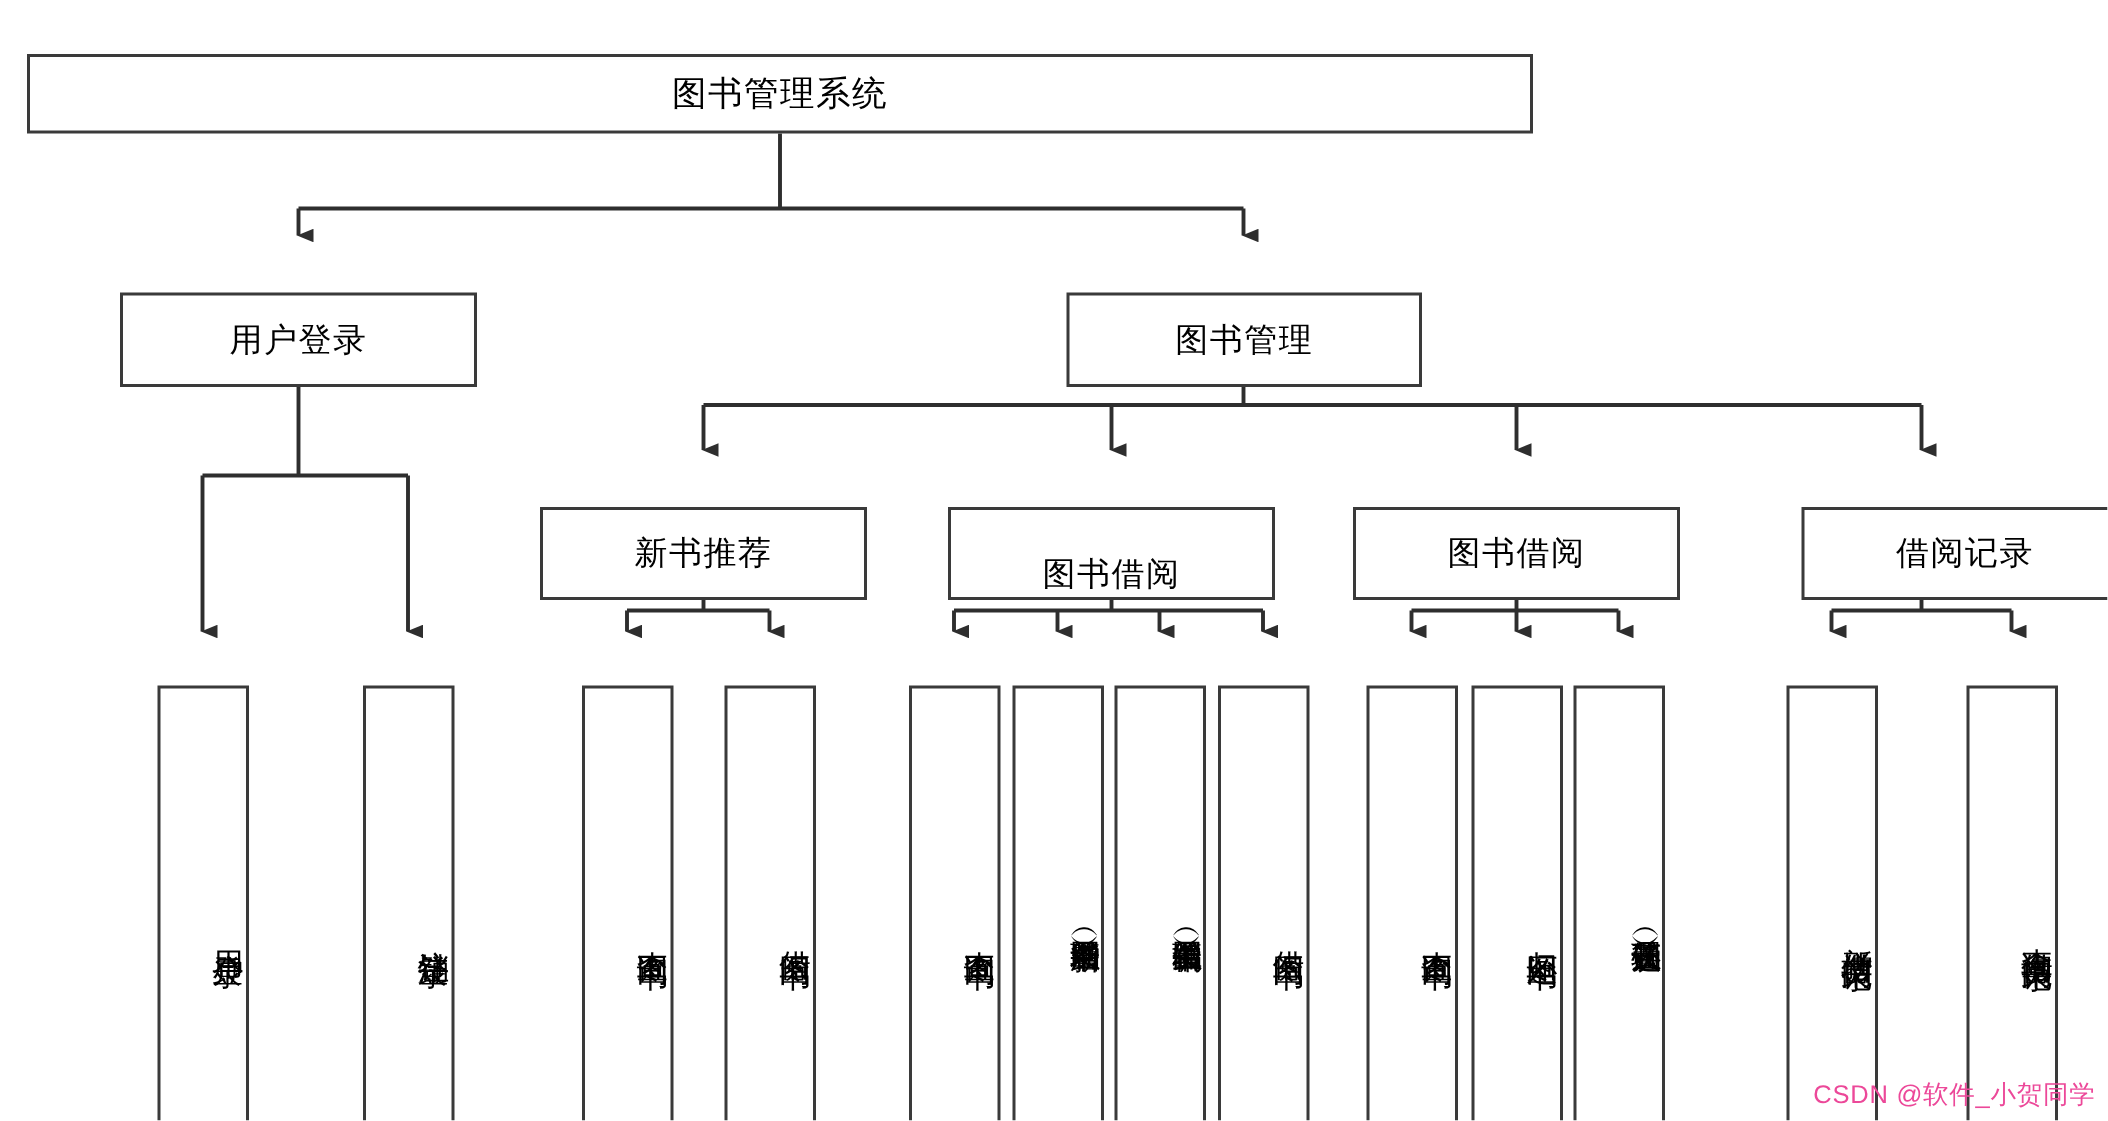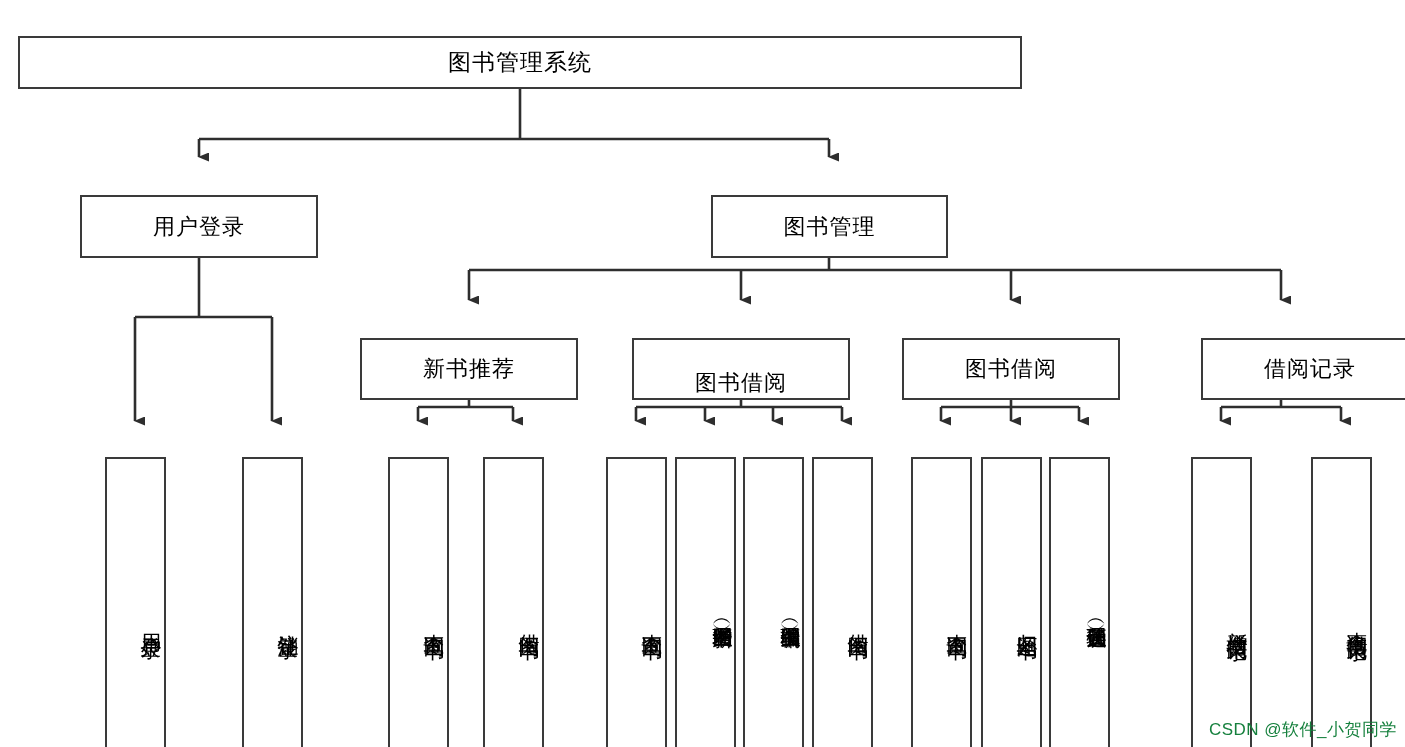--- a/index.html
+++ b/index.html
@@ -60,21 +60,21 @@
     line-height: 1.18;
   }
   .node-label {
     display: block;
   }
   .watermark {
     position: absolute;
     right: 8px;
     bottom: 6px;
     font-size: 17px;
-    color: #15803d;
+    color: #ec4899;
     white-space: nowrap;
     letter-spacing: 0.5px;
     margin-left: 40px;
   }
 </style>
 </head>
 <body>
 
 <div id="canvas">
 

